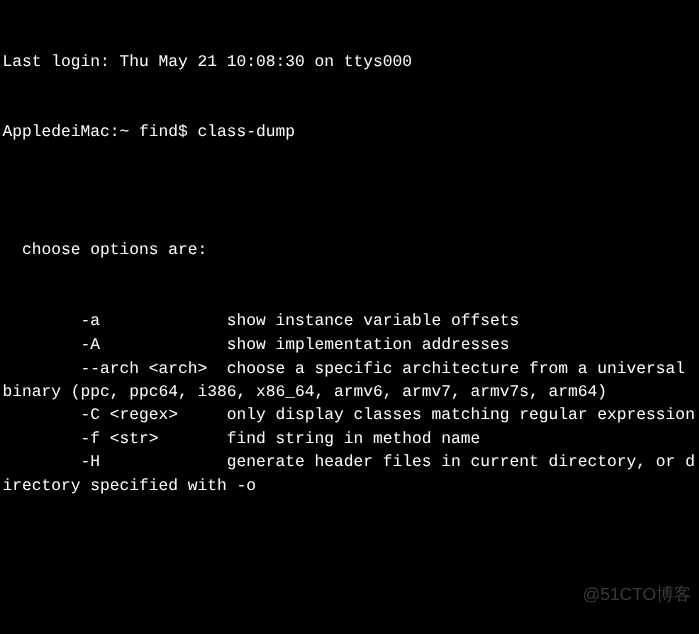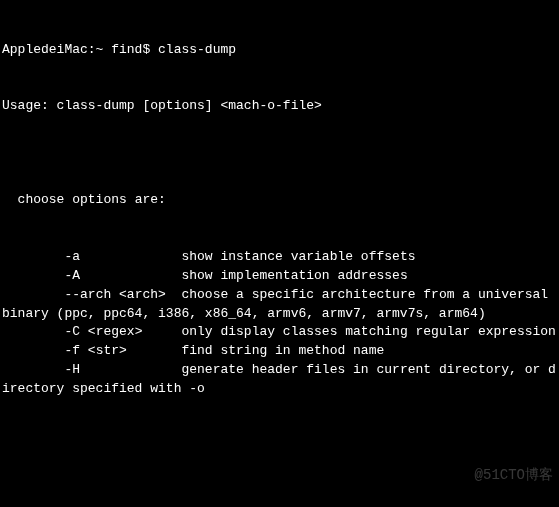--- a/index.html
+++ b/index.html
@@ -16,29 +16,29 @@
     position: relative;
   }
   .term { white-space: pre-wrap; word-break: break-all; }
   .line { display: block; }
   .watermark {
     position: absolute;
     right: 6px;
     bottom: 22px;
     color: rgba(255,255,255,0.22);
     font-size: 14px;
-    font-family: Liberation Mono, monospace;
+    font-family: Liberation Sans, sans-serif;
     pointer-events: none;
   }
 </style>
 </head>
 <body>
 
 <div class="term">
+  <span class="line">Last login: Thu May 21 10:08:30 on ttys000</span>
   <span class="line"><span>AppledeiMac:~ find$ </span><span>class-dump</span></span>
-  <span class="line">Usage: class-dump [options] &lt;mach-o-file&gt;</span>
   <span class="line"></span>
   <span class="line">  choose options are:</span>
   <div id="opts"><span class="line">        -a             show instance variable offsets</span><span class="line">        -A             show implementation addresses</span><span class="line">        --arch &lt;arch&gt;  choose a specific architecture from a universal binary (ppc, ppc64, i386, x86_64, armv6, armv7, armv7s, arm64)</span><span class="line">        -C &lt;regex&gt;     only display classes matching regular expression</span><span class="line">        -f &lt;str&gt;       find string in method name</span><span class="line">        -H             generate header files in current directory, or directory specified with -o</span></div>
   
 </div>
 
 <div class="watermark">@51CTO博客</div>
 
 </body></html>

